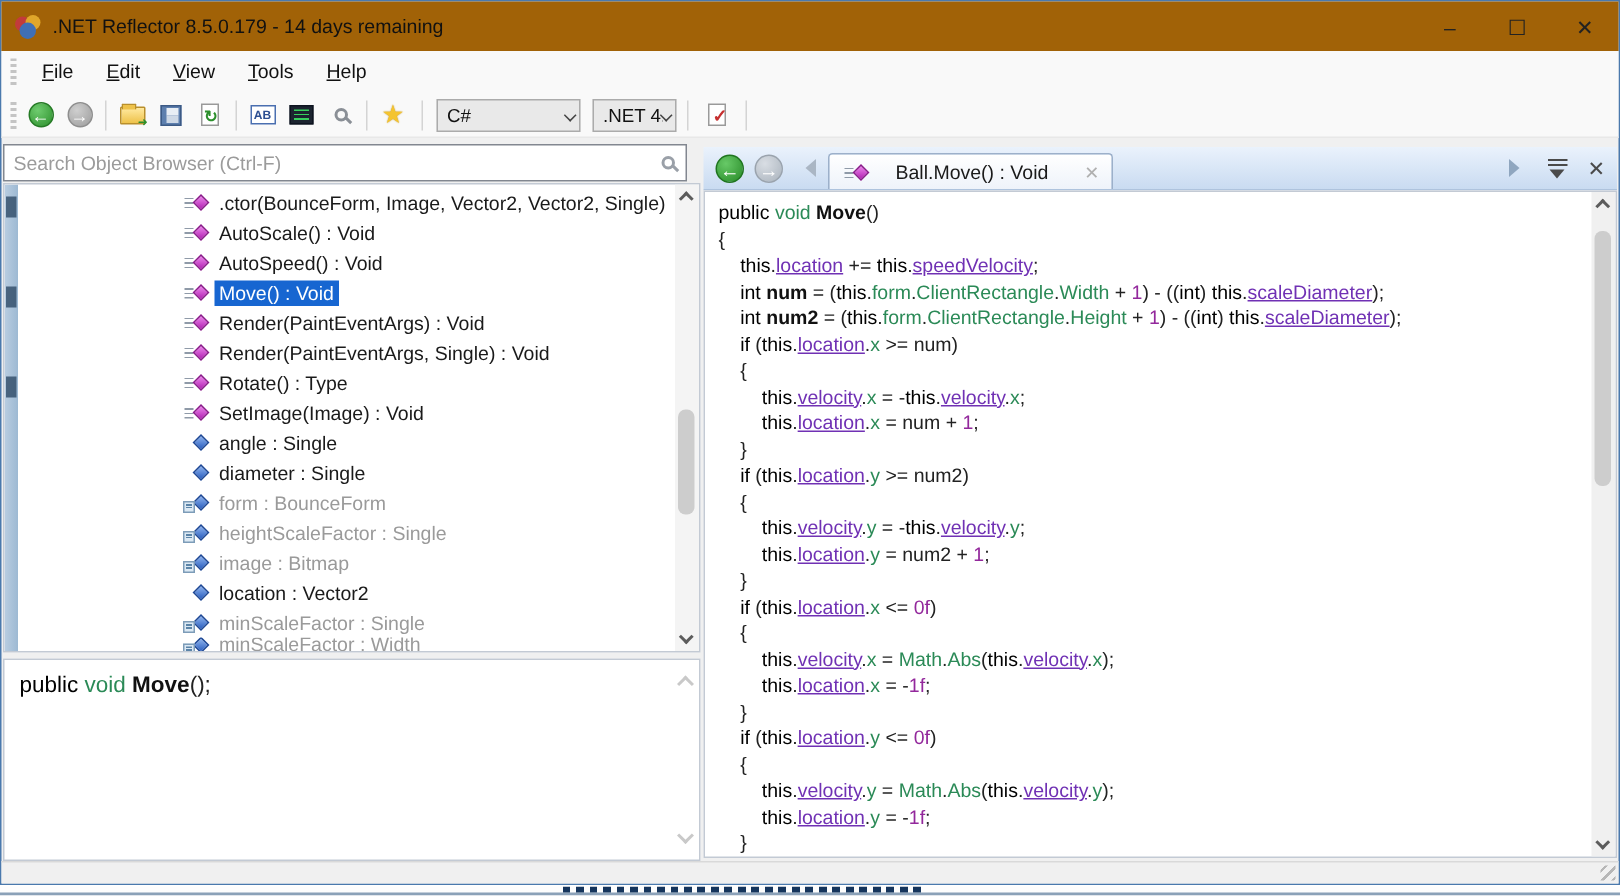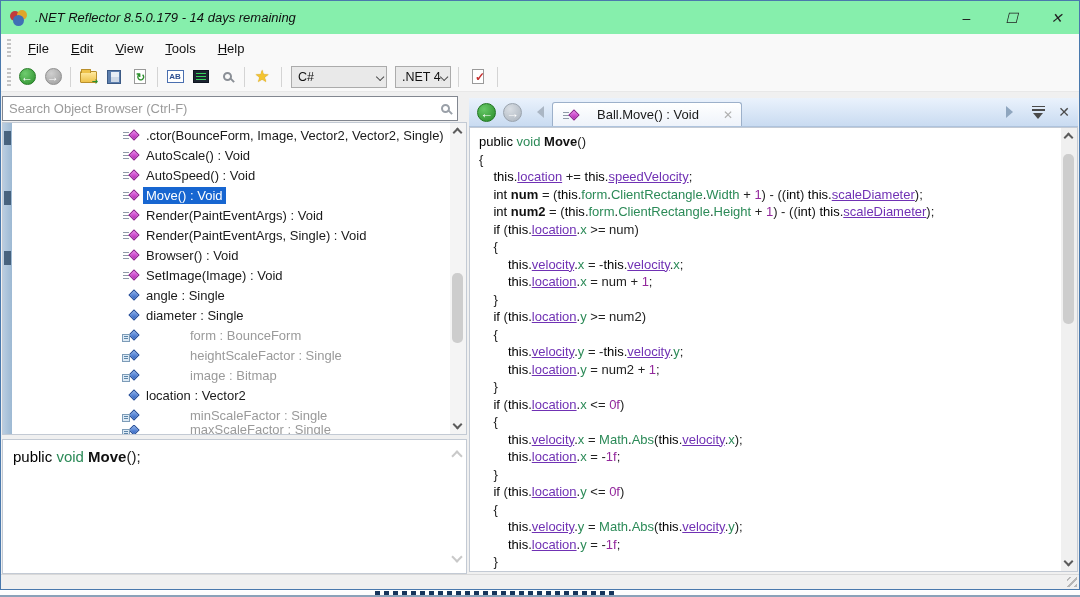--- a/index.html
+++ b/index.html
@@ -1,21 +1,21 @@
 <!DOCTYPE html>
 <html><head>
 <meta charset="utf-8">
 <style>
   * { margin:0; padding:0; box-sizing:border-box; }
   html,body { width:1080px; height:597px; background:#fff; font-family:"Liberation Sans", sans-serif; overflow:hidden; }
 
   #win { position:relative; width:1080px; height:590px; border:1px solid #4a79ad; background:#f0f0f0; }
 
   
-  .titlebar { height:33px; background:#86efac; display:flex; align-items:center; padding-left:9px;font-style:italic; }
+  .titlebar { height:33px; background:#a16207; display:flex; align-items:center; padding-left:9px; }
   .applogo { width:18px; height:16px; position:relative; margin-right:7px; }
   .applogo i { position:absolute; border-radius:50%; }
   .applogo .c1 { width:10px; height:10px; left:0; top:1px; background:#c23b3b; }
   .applogo .c2 { width:10px; height:10px; left:7px; top:0; background:#e0a62a; }
   .applogo .c3 { width:11px; height:11px; left:3px; top:5px; background:#3f6fb5; }
   .title { font-size:13px; color:#111; }
   .wincontrols { margin-left:auto; display:flex; height:100%; }
   .winbtn { width:45px; height:100%; display:flex; align-items:center; justify-content:center; font-size:14px; color:#222; }
 
   
@@ -75,21 +75,21 @@
   .searchbox .lens { margin-right:7px; border-color:#9aa0a8; }
   .searchbox .lens::after { background:#9aa0a8; }
 
   .treewrap { position:absolute; left:0; top:26px; width:465px; height:313px; background:#fff; border:1px solid #c3cad4; overflow:hidden; }
   .leftstrip { position:absolute; left:0; top:0; bottom:0; width:9px; background:linear-gradient(90deg,#b9cde1,#9db9d3); }
   .leftstrip i { position:absolute; left:1px; width:7px; height:14px; background:#2e4a66; opacity:.8; }
   .tree { position:absolute; left:10px; top:2px; right:17px; }
   .trow { height:20px; display:flex; align-items:center; padding-left:108px; white-space:nowrap; }
   .trow.partial { height:9px; overflow:hidden; }
   .tlabel { font-size:13px; color:#1a1a1a; padding:1px 3px; }
-  .trow.dim .tlabel { color:#9a9a9a;margin-left:44px; }
+  .trow.dim .tlabel { color:#9a9a9a; }
   .trow.sel .tlabel { background:#1766d1; color:#fff; }
 
   .ticon { width:22px; height:14px; position:relative; flex:0 0 22px; }
   .ticon .dia { position:absolute; left:9px; top:3px; width:8px; height:8px; transform:rotate(45deg); }
   .ticon.m .dia { background:linear-gradient(135deg,#ec86ec,#b322b3); border:1px solid #8a1a8a; }
   .ticon.m .lines { position:absolute; left:2px; top:4px; width:6px; height:7px;
       background:repeating-linear-gradient(180deg,#8f9aa8 0 1px, transparent 1px 3px); }
   .ticon.f .dia { background:linear-gradient(135deg,#8fb4ee,#2b5fc0); border:1px solid #1d4795; }
   .ticon .ovl { position:absolute; left:1px; top:6px; width:8px; height:8px; background:#dce9f4; border:1px solid #7d9cb8; }
   .ticon .ovl::after { content:""; position:absolute; left:1px; top:1px; width:4px; height:4px;
@@ -280,21 +280,21 @@
                 <i class="lines"></i>
                 <i class="dia"></i>
               </span>
               <span class="tlabel">Render(PaintEventArgs, Single) : Void</span>
             </div>
             <div class="trow">
               <span class="ticon m">
                 <i class="lines"></i>
                 <i class="dia"></i>
               </span>
-              <span class="tlabel">Browser() : Void</span>
+              <span class="tlabel">Rotate() : Type</span>
             </div>
             <div class="trow">
               <span class="ticon m">
                 <i class="lines"></i>
                 <i class="dia"></i>
               </span>
               <span class="tlabel">SetImage(Image) : Void</span>
             </div>
             <div class="trow">
               <span class="ticon f">
@@ -340,21 +340,21 @@
                 <i class="dia"></i>
                 <i class="ovl"></i>
               </span>
               <span class="tlabel">minScaleFactor : Single</span>
             </div>
             <div class="trow dim partial">
               <span class="ticon f">
                 <i class="dia"></i>
                 <i class="ovl"></i>
               </span>
-              <span class="tlabel">maxScaleFactor : Single</span>
+              <span class="tlabel">minScaleFactor : Width</span>
             </div>
           </div>
         <div class="vscroll">
           <i class="arr up"></i>
           <div class="thumb" style="top:150px;height:70px;"></div>
           <i class="arr dn"></i>
         </div>
       </div>
 
       <div class="infopanel">

